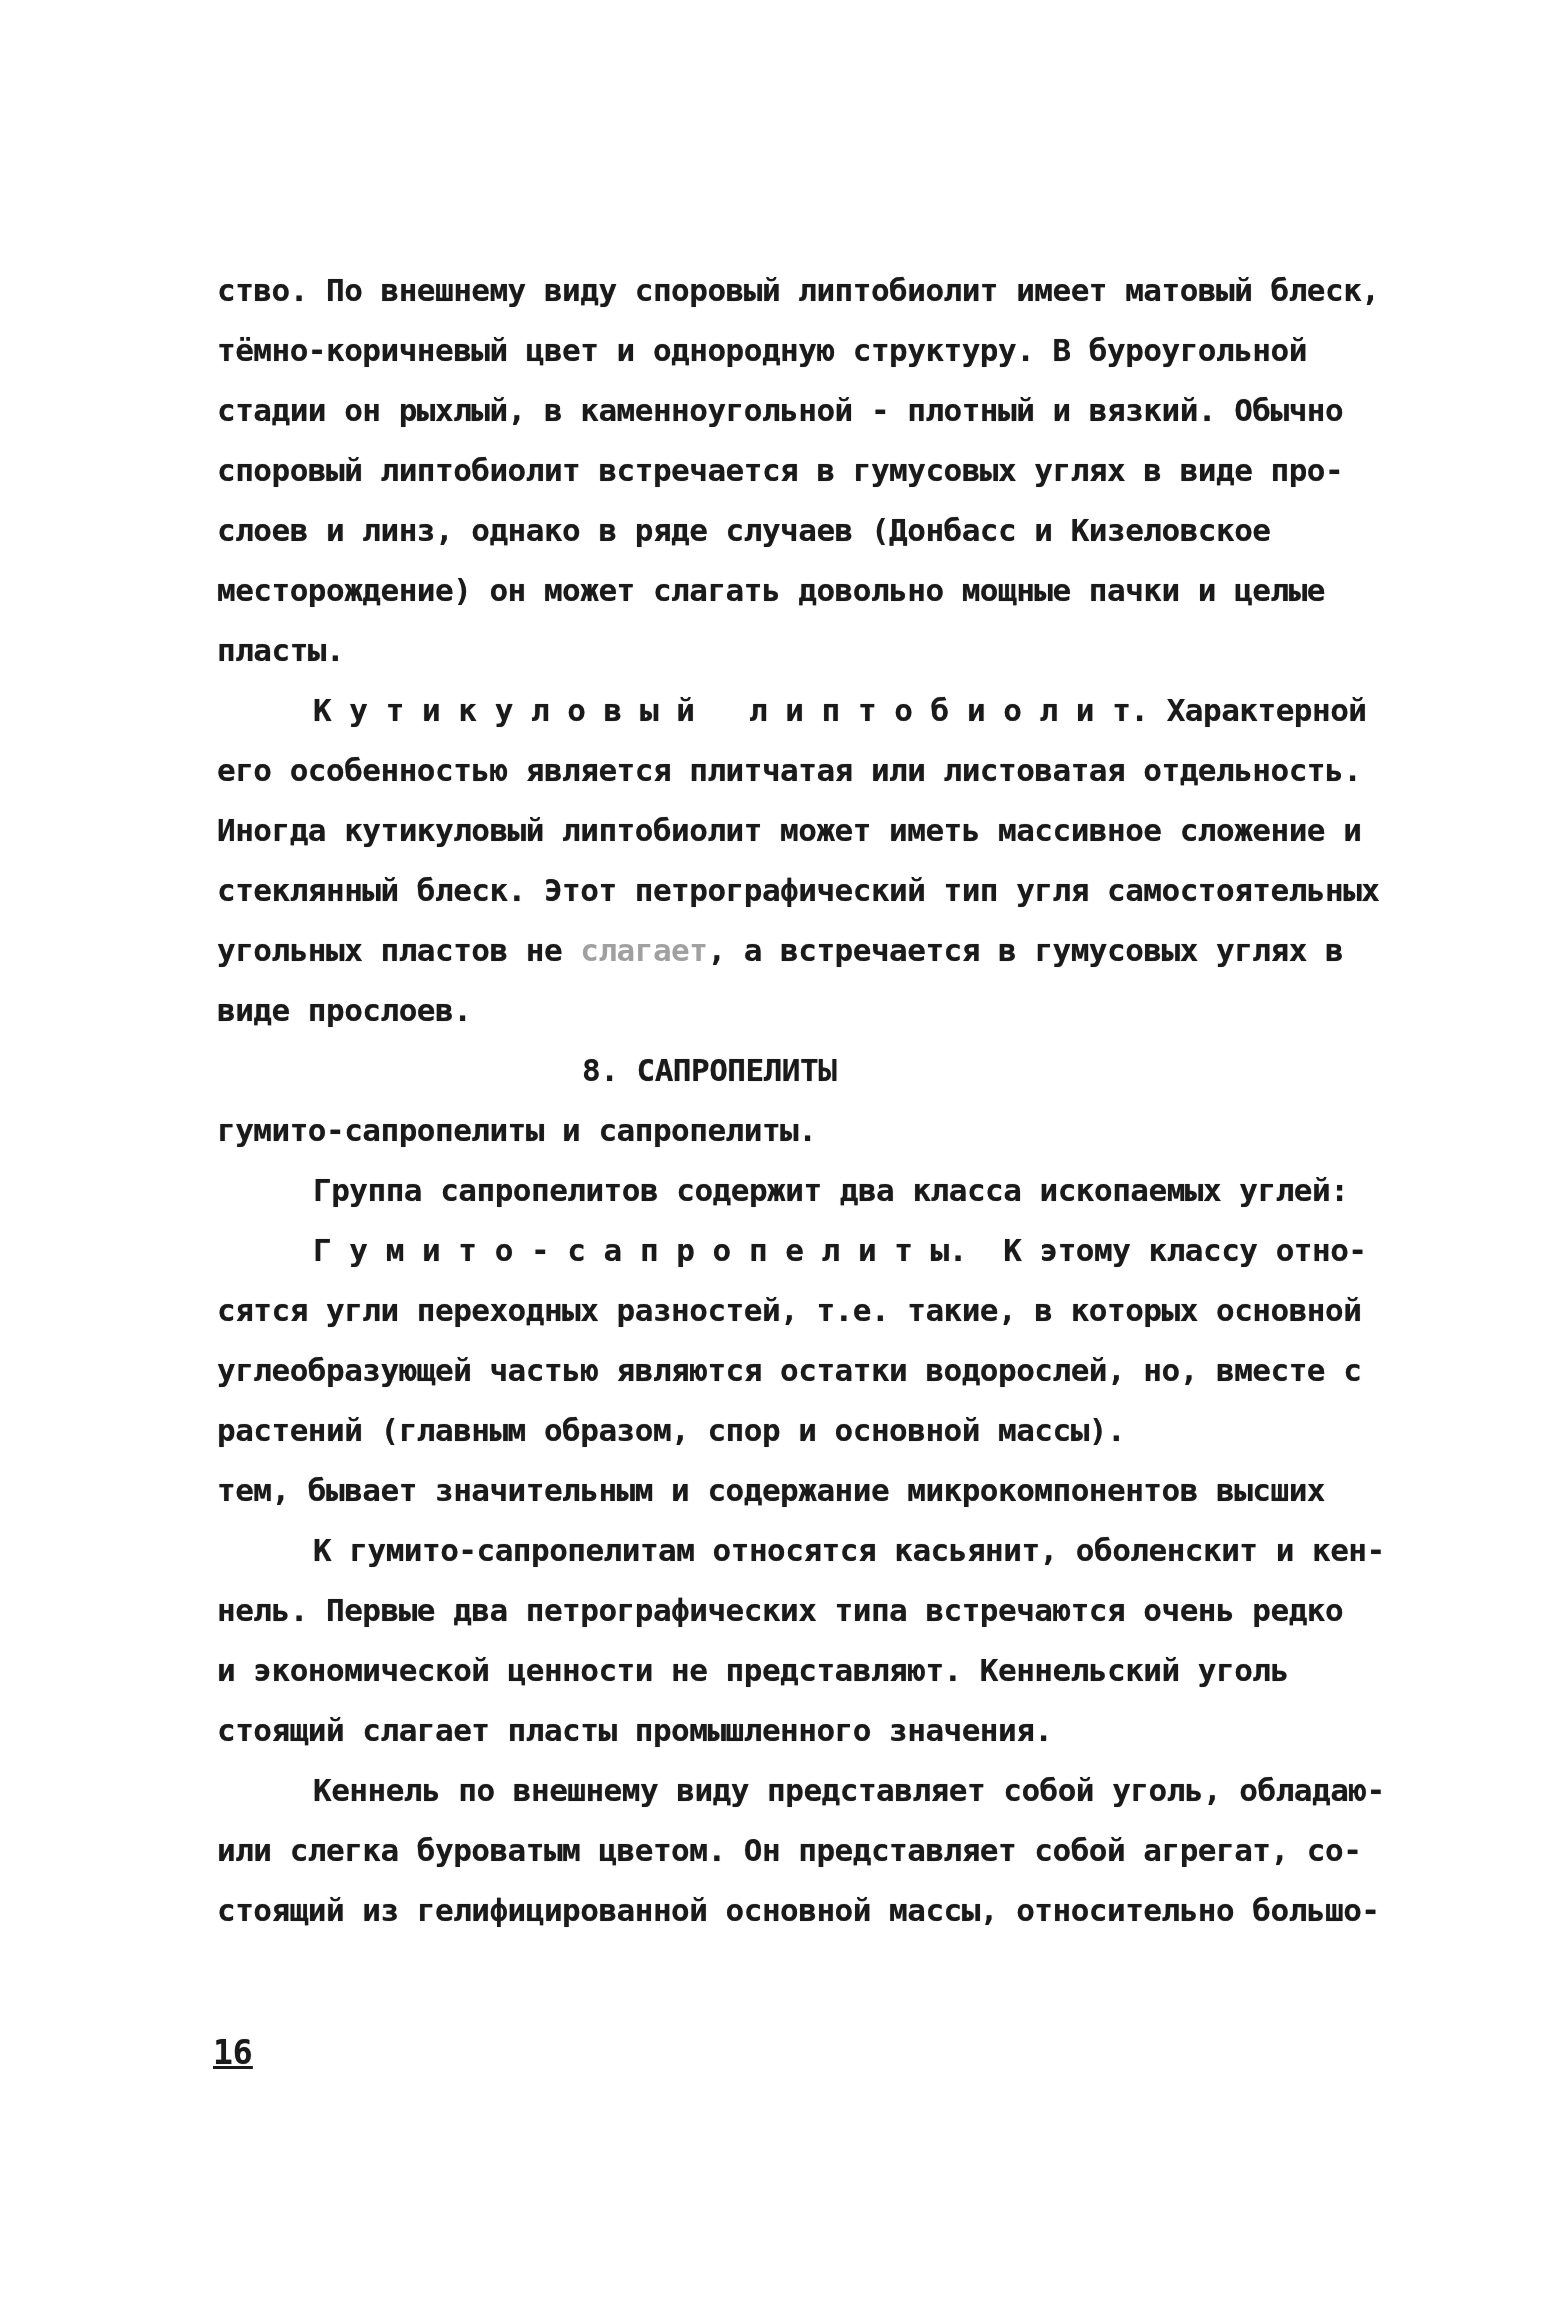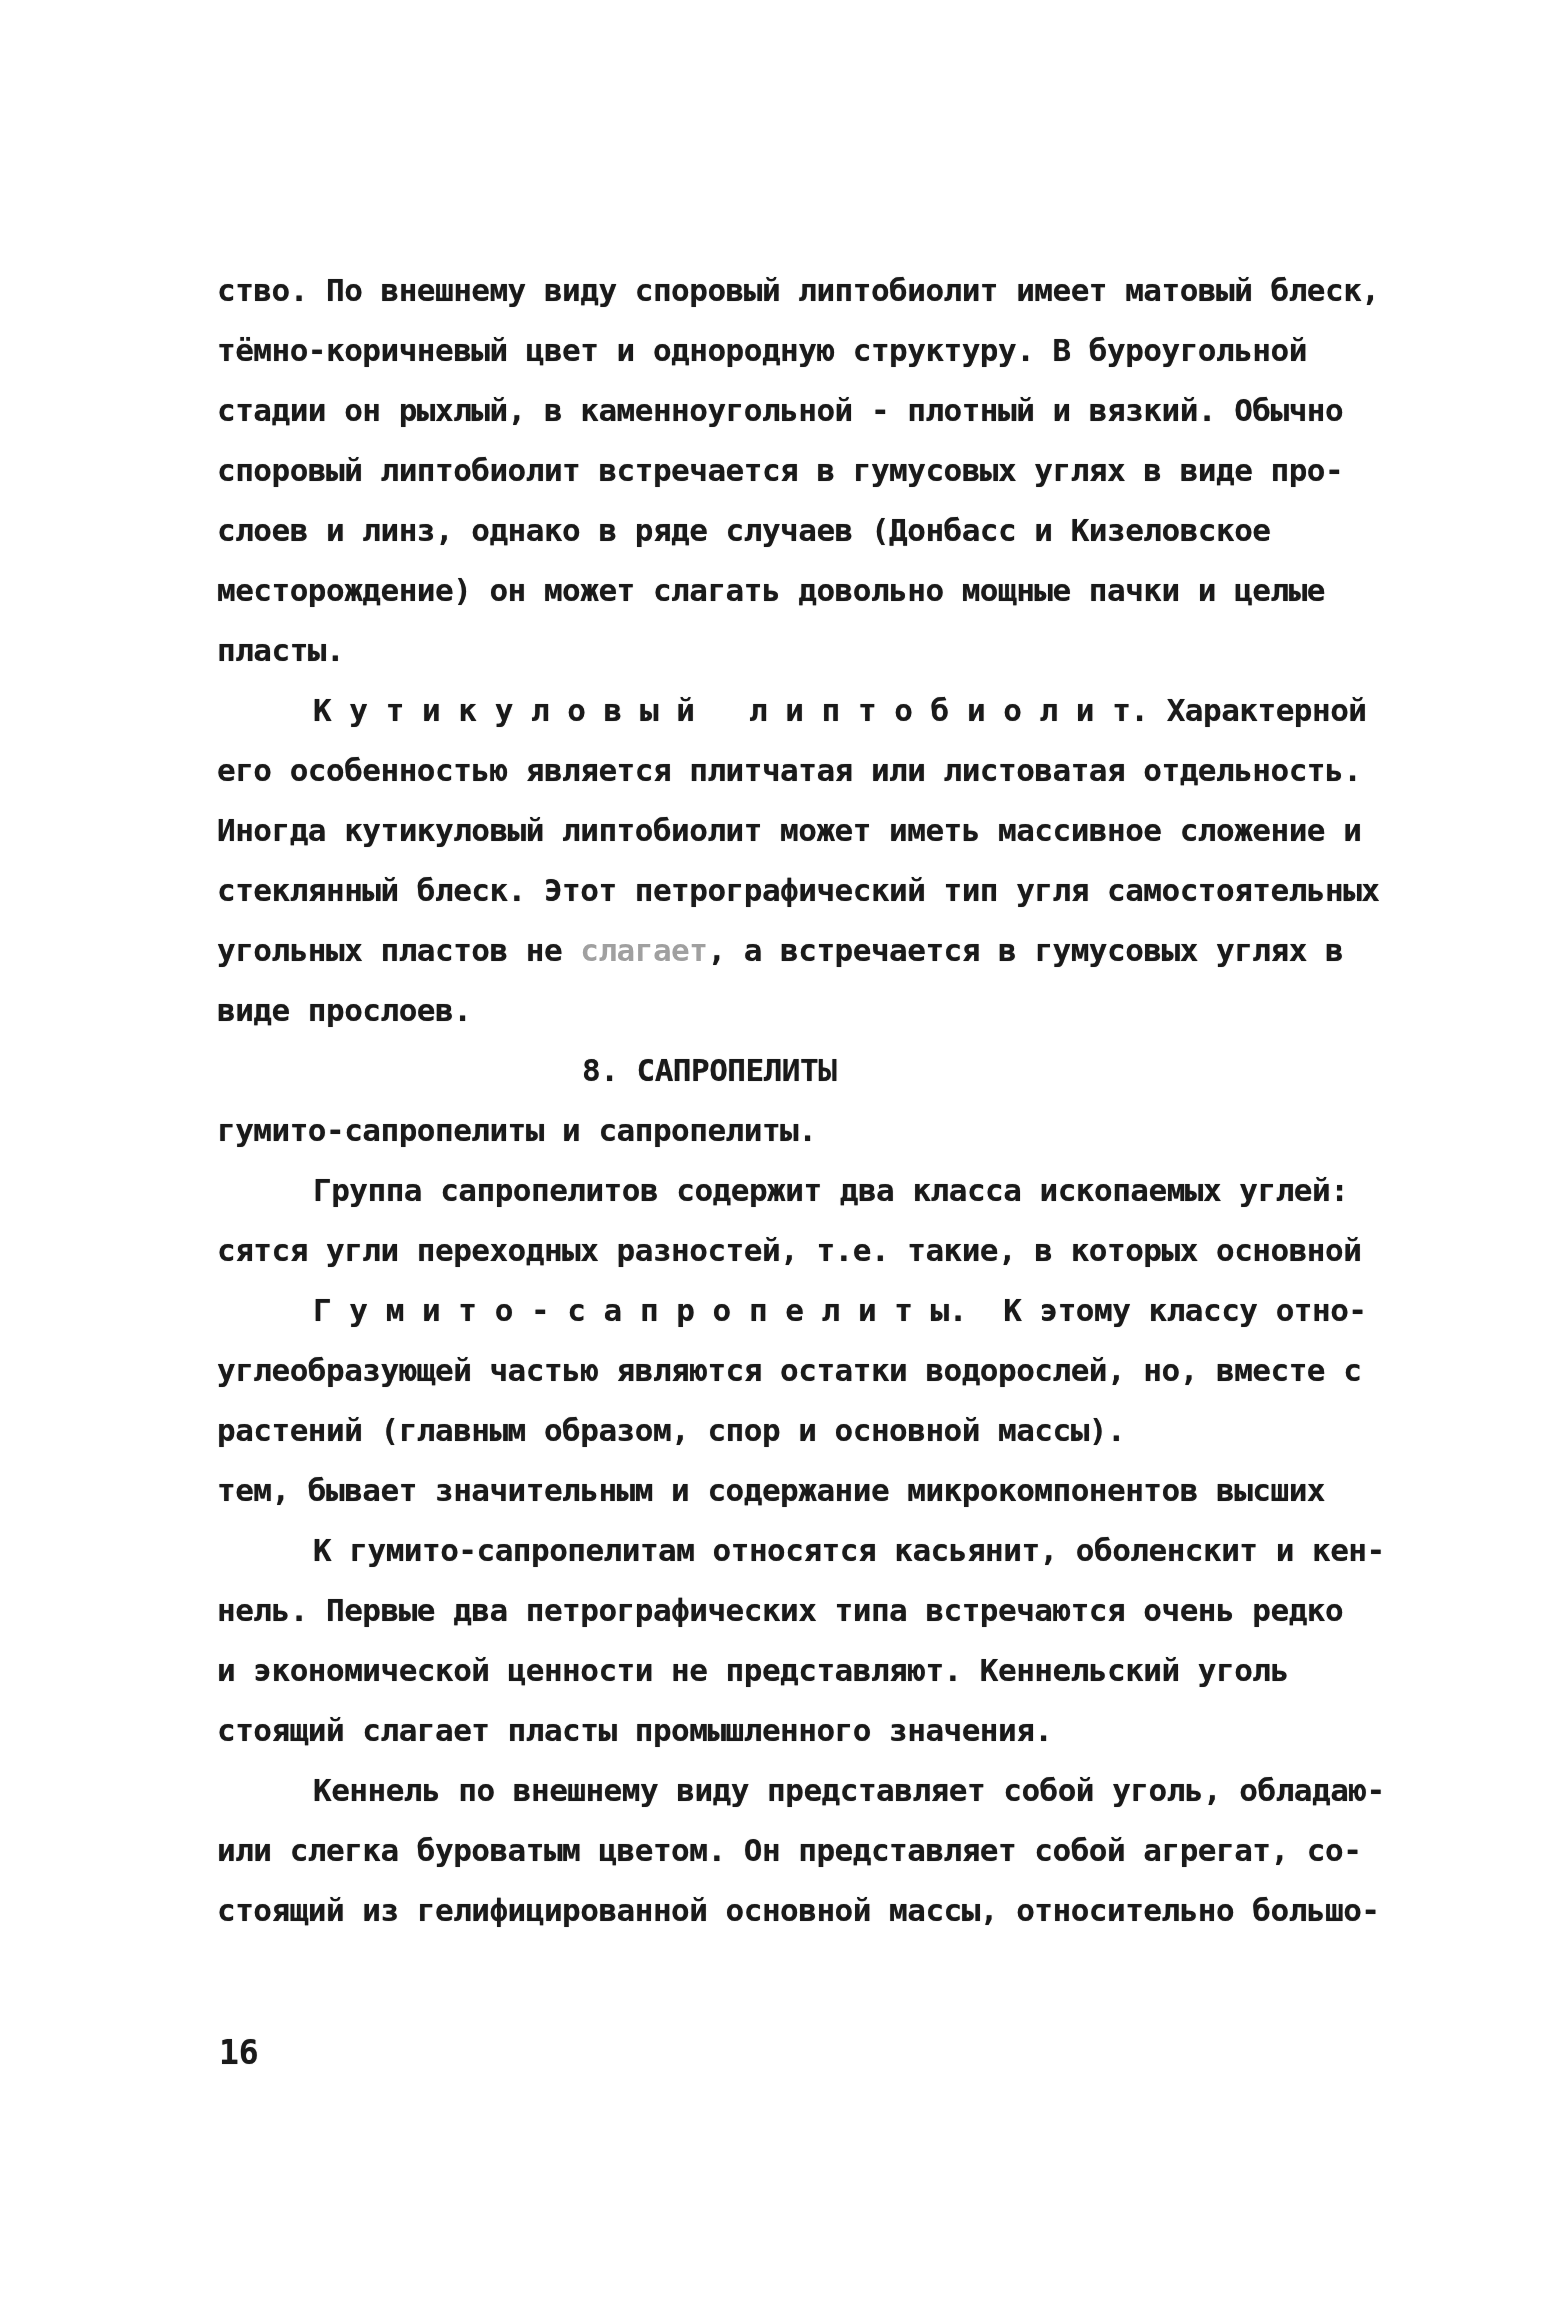--- a/index.html
+++ b/index.html
@@ -28,26 +28,27 @@
     text-shadow: 0 0 0.9px rgba(0,0,0,0.55);
   }
   .line.indent { padding-left: 96px; }
   .line.heading { padding-left: 365px; }
   .faint {
     color: var(--faint_ink, #a0a0a0);
     text-shadow: none;
   }
   .pagenum {
     position: absolute;
-    left: 219px;
+    left: 213px;
     top: 2023px;
     height: 60px;
     line-height: 60px;
     font-size: 33px;
     text-shadow: 0 0 0.9px rgba(0,0,0,0.55);
+    text-decoration: underline;
   }
 </style>
 </head>
 <body>
 
 <div class="page" style="--paper: #ffffff; --ink: #1a1a1a; --faint_ink: #a0a0a0;">
   <div class="textblock">
       <div class="line">ство. По внешнему виду споровый липтобиолит имеет матовый блеск,</div>
       <div class="line">тёмно-коричневый цвет и однородную структуру. В буроугольной</div>
       <div class="line">стадии он рыхлый, в каменноугольной - плотный и вязкий. Обычно</div>
@@ -57,22 +58,22 @@
       <div class="line">пласты.</div>
       <div class="line indent">К у т и к у л о в ы й   л и п т о б и о л и т. Характерной</div>
       <div class="line">его особенностью является плитчатая или листоватая отдельность.</div>
       <div class="line">Иногда кутикуловый липтобиолит может иметь массивное сложение и</div>
       <div class="line">стеклянный блеск. Этот петрографический тип угля самостоятельных</div>
       <div class="line"><span>угольных пластов не </span><span class="faint">слагает</span><span>, а встречается в гумусовых углях в</span></div>
       <div class="line">виде прослоев.</div>
       <div class="line heading">8. САПРОПЕЛИТЫ</div>
       <div class="line">гумито-сапропелиты и сапропелиты.</div>
       <div class="line indent">Группа сапропелитов содержит два класса ископаемых углей:</div>
+      <div class="line indent">Г у м и т о - с а п р о п е л и т ы.  К этому классу отно-</div>
       <div class="line">сятся угли переходных разностей, т.е. такие, в которых основной</div>
-      <div class="line indent">Г у м и т о - с а п р о п е л и т ы.  К этому классу отно-</div>
       <div class="line">углеобразующей частью являются остатки водорослей, но, вместе с</div>
       <div class="line">растений (главным образом, спор и основной массы).</div>
       <div class="line">тем, бывает значительным и содержание микрокомпонентов высших</div>
       <div class="line indent">К гумито-сапропелитам относятся касьянит, оболенскит и кен-</div>
       <div class="line">нель. Первые два петрографических типа встречаются очень редко</div>
       <div class="line">и экономической ценности не представляют. Кеннельский уголь</div>
       <div class="line">стоящий слагает пласты промышленного значения.</div>
       <div class="line indent">Кеннель по внешнему виду представляет собой уголь, обладаю-</div>
       <div class="line">или слегка буроватым цветом. Он представляет собой агрегат, со-</div>
       <div class="line">стоящий из гелифицированной основной массы, относительно большо-</div>

